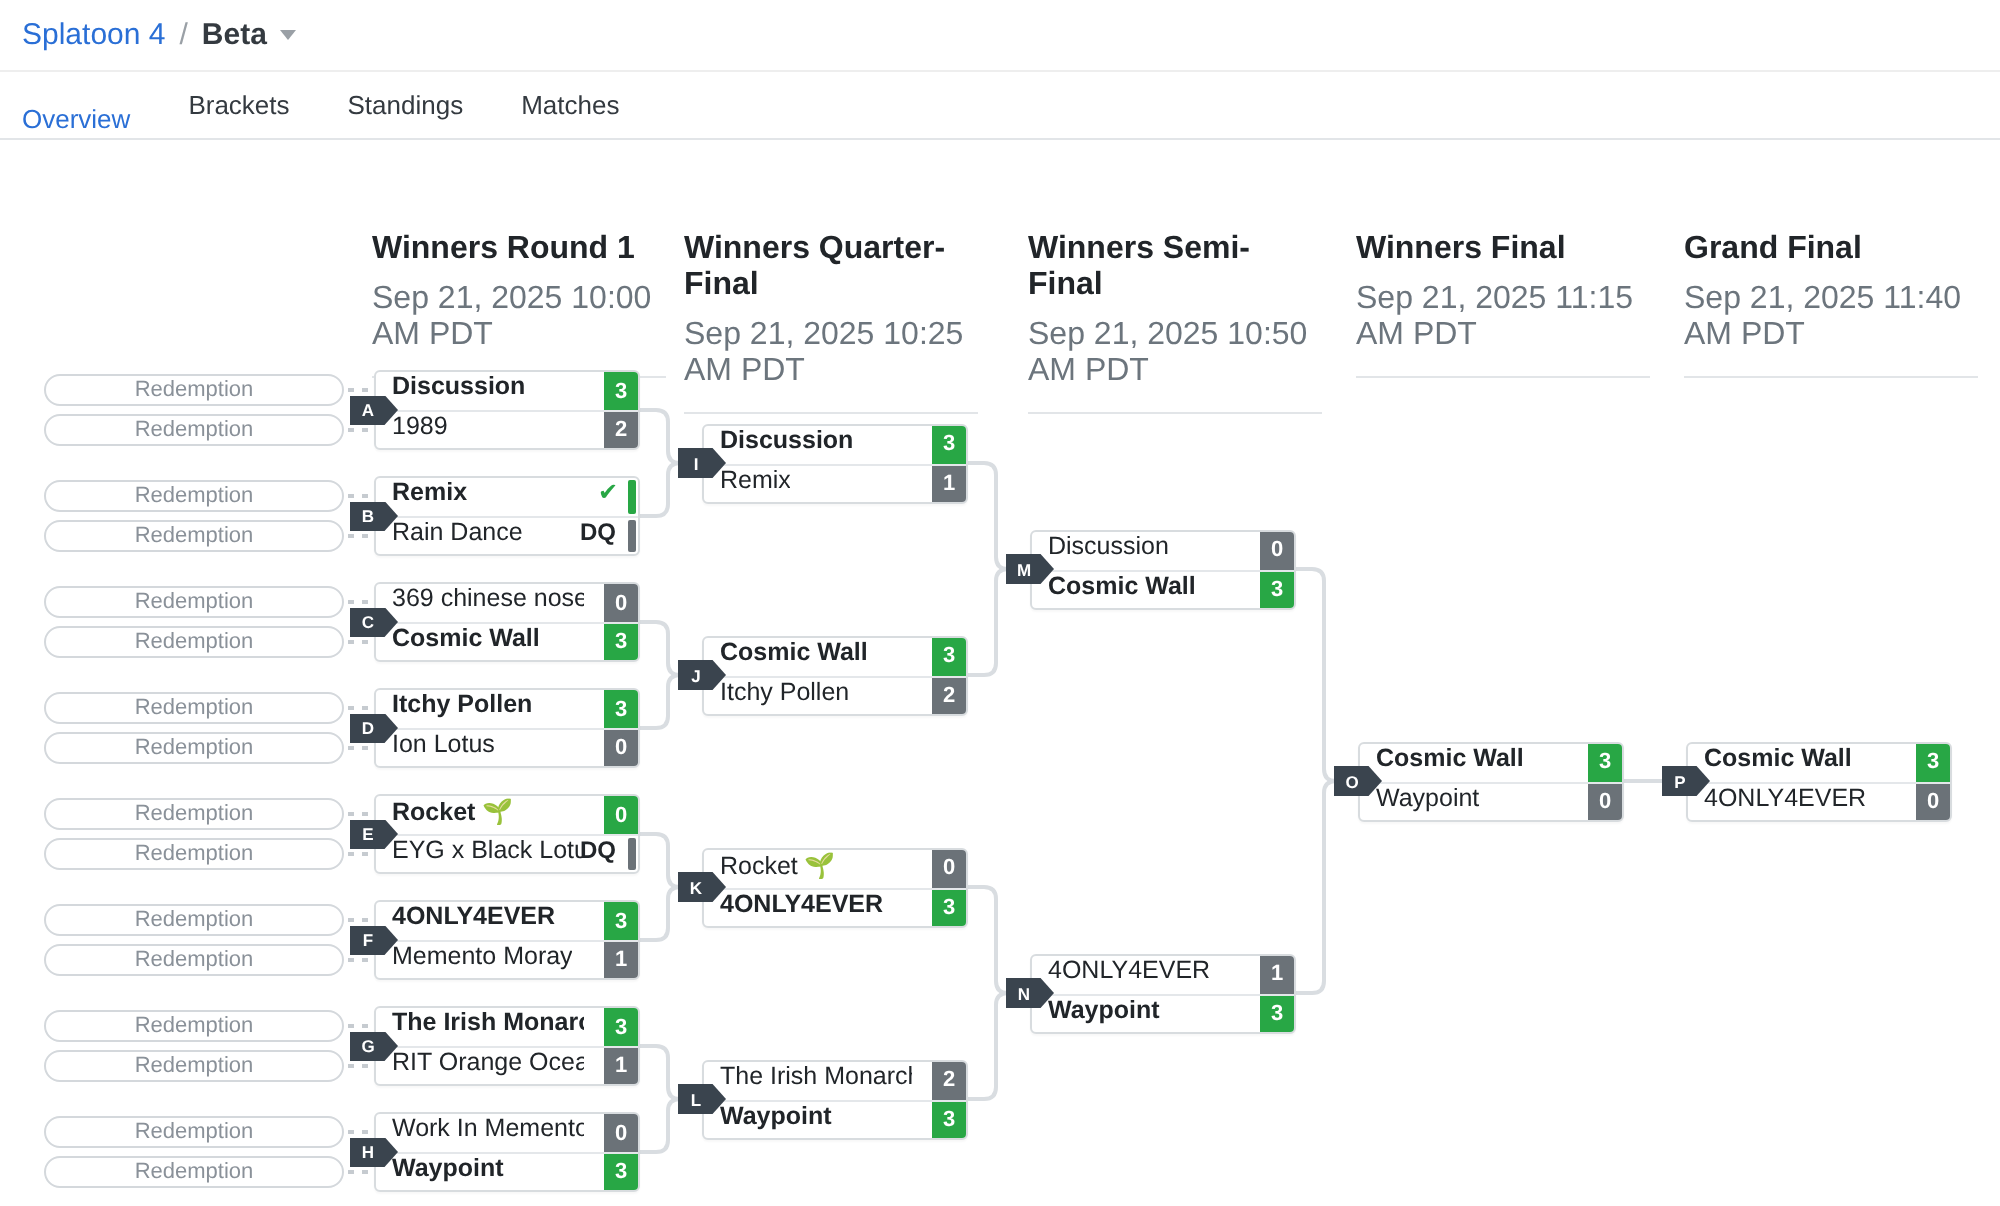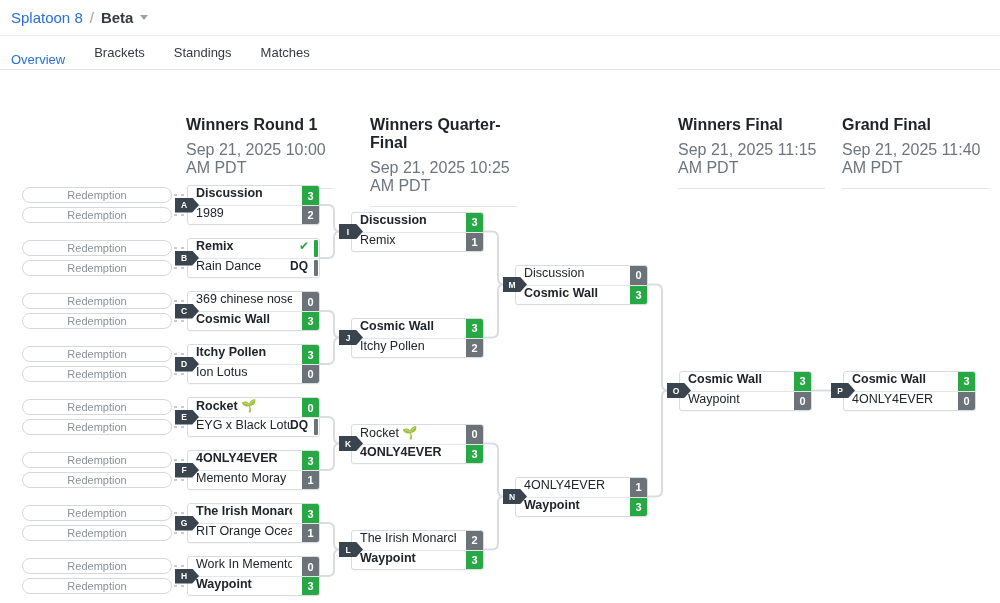--- a/index.html
+++ b/index.html
@@ -52,21 +52,21 @@
   .pentagon{position:absolute;width:24px;height:15px;color:#fff;font-size:8.5px;font-weight:700;
     display:flex;align-items:center;justify-content:center;padding-right:6px;box-sizing:border-box;
     clip-path:polygon(0 0,72% 0,100% 50%,72% 100%,0 100%);z-index:3;}
 </style>
 </head>
 <body>
 
 <div class="app">
 
   <div class="breadcrumb-row">
-    <span class="bc-link">Splatoon 8</span>
+    <span class="bc-link">Splatoon 4</span>
     <span class="bc-sep">/</span>
     <span class="bc-stage">
       <span>Beta</span>
       <span class="caret"></span>
     </span>
   </div>
 
   <div class="tab-row" id="tabbar">
       <div class="tab active">Overview</div>
       <div class="tab">Brackets</div>
@@ -89,23 +89,27 @@
         <path d="M 484 443.5 H 492 Q 498 443.5 498 449.5 V 490.5 Q 498 496.5 504 496.5 H 517" fill="none" stroke="#d9dde1" stroke-width="2"></path>
         <path d="M 484 549.5 H 492 Q 498 549.5 498 543.5 V 502.5 Q 498 496.5 504 496.5 H 517" fill="none" stroke="#d9dde1" stroke-width="2"></path>
         <path d="M 648 284.5 H 656 Q 662 284.5 662 290.5 V 384.5 Q 662 390.5 668 390.5 H 681" fill="none" stroke="#d9dde1" stroke-width="2"></path>
         <path d="M 648 496.5 H 656 Q 662 496.5 662 490.5 V 396.5 Q 662 390.5 668 390.5 H 681" fill="none" stroke="#d9dde1" stroke-width="2"></path>
         <path d="M 812 390.5 H 845" fill="none" stroke="#d9dde1" stroke-width="2"></path>
       </svg>
   <div class="roundhead" style="left: 186px; top: 116px;">
         <div class="rtitle">Winners Round 1</div>
         <div class="rdate">Sep 21, 2025 10:00 AM PDT</div>
       </div>
-      <div class="roundhead" style="left: 370px; top: 116px;">
+      <div class="roundhead" style="left: 342px; top: 116px;">
         <div class="rtitle">Winners Quarter-Final</div>
         <div class="rdate">Sep 21, 2025 10:25 AM PDT</div>
+      </div>
+      <div class="roundhead" style="left: 514px; top: 116px;">
+        <div class="rtitle">Winners Semi-Final</div>
+        <div class="rdate">Sep 21, 2025 10:50 AM PDT</div>
       </div>
       <div class="roundhead" style="left: 678px; top: 116px;">
         <div class="rtitle">Winners Final</div>
         <div class="rdate">Sep 21, 2025 11:15 AM PDT</div>
       </div>
       <div class="roundhead" style="left: 842px; top: 116px;">
         <div class="rtitle">Grand Final</div>
         <div class="rdate">Sep 21, 2025 11:40 AM PDT</div>
       </div>
       <div class="pill" style="left: 22px; top: 187px;">Redemption</div>

